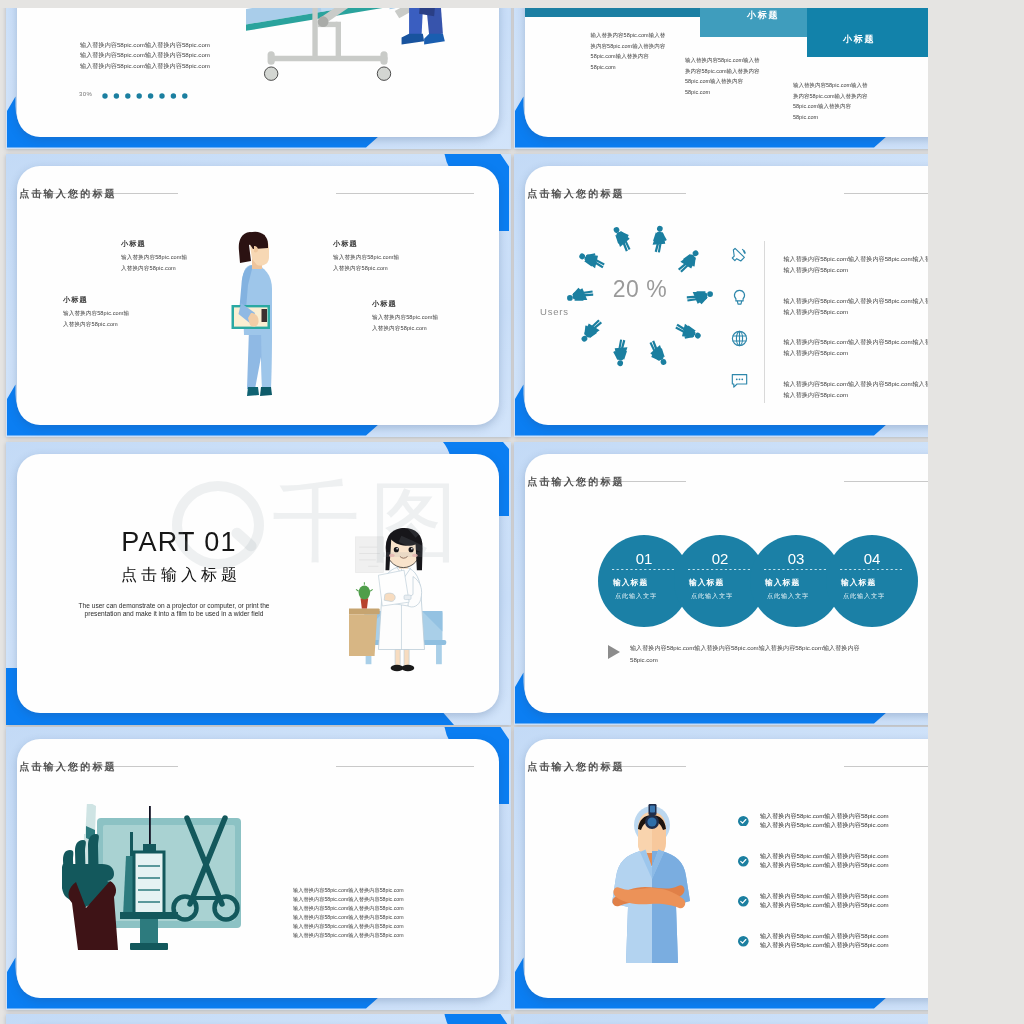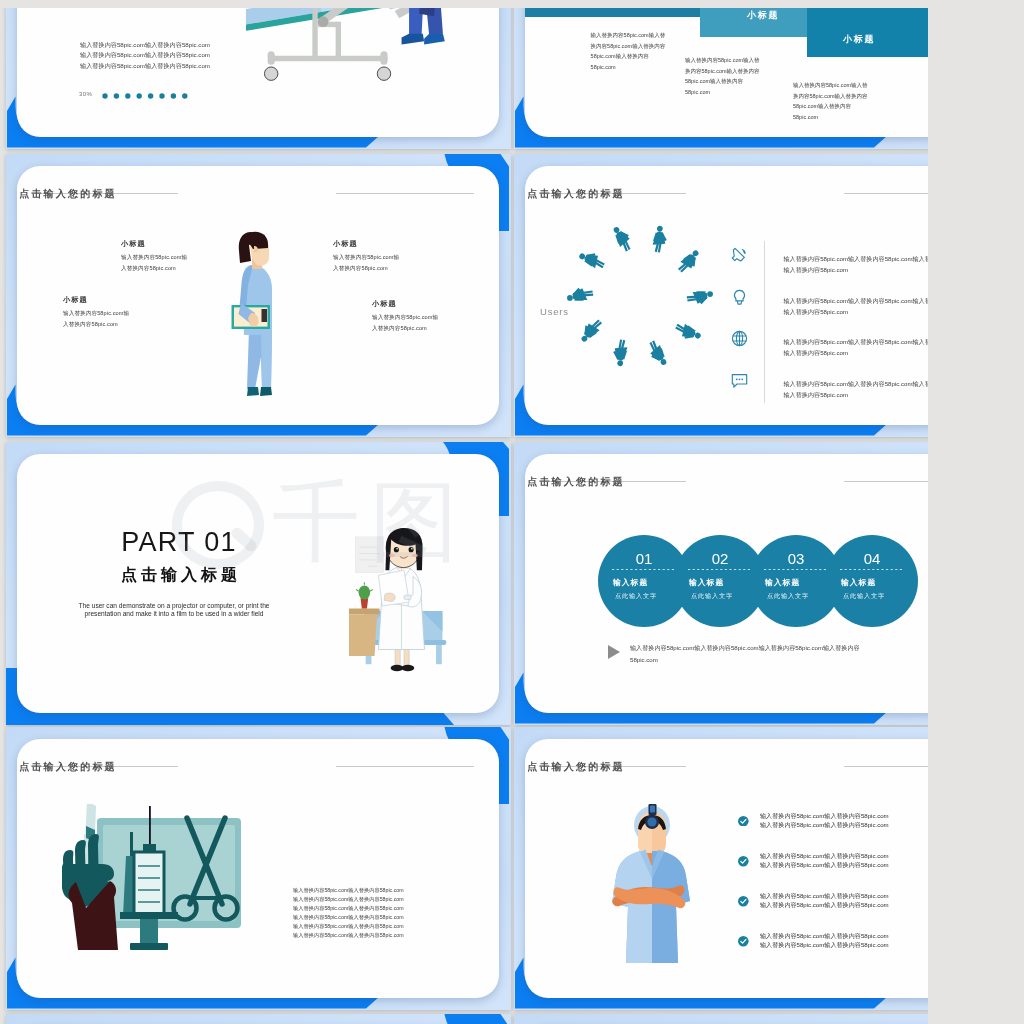--- a/index.html
+++ b/index.html
@@ -60,21 +60,21 @@
   #sl4 .s4-lbl{position:absolute;left:15px;top:140px;width:200px;text-align:left;font-size:9.5px;color:#8d8d8d;letter-spacing:.8px;}
   #sl4 .s4-div{position:absolute;left:238.7px;top:74.7px;width:1px;height:162px;background:#d9d9d9;}
   #sl4 .s4-icons{position:absolute;left:204.6px;top:80px;width:22px;height:180px;}
   #sl4 .s4-ic{height:41.6px;}
   #sl4 .s4-ic svg{width:19px;height:19px;}
   #sl4 .s4-rows{position:absolute;left:258.5px;top:87px;width:215px;font-size:6.12px;color:#3d3d3d;line-height:11.1px;}
   #sl4 .r4{height:41.6px;}
 
   
   #sl5 .s5-part{position:absolute;left:62px;top:73px;width:200px;text-align:center;font-size:27px;color:#161616;letter-spacing:1.3px;font-weight:400;}
-  #sl5 .s5-head{position:absolute;left:62px;top:111px;width:200px;text-align:center;font-size:16px;font-weight:700;color:#111;letter-spacing:4px;text-indent:4px;}
+  #sl5 .s5-head{position:absolute;left:62px;top:111px;width:200px;text-align:center;font-size:16px;font-weight:400;color:#111;letter-spacing:4px;text-indent:4px;}
   #sl5 .s5-desc{position:absolute;left:56px;top:148px;width:202px;text-align:center;font-size:6.6px;color:#2b2b2b;line-height:8.3px;}
   #sl5 .s5-illu{position:absolute;left:332px;top:60px;width:128px;height:175px;}
 
   
   #sl6 .s6-circles{position:absolute;left:72.5px;top:79px;width:330px;height:94px;}
   #sl6 .s6-foot{position:absolute;left:83px;top:188px;width:350px;}
   #sl6 .s6-tri{position:absolute;left:0;top:2.5px;width:12px;height:14px;}
   #sl6 .s6-ftext{position:absolute;left:22px;top:-0.5px;font-size:6.1px;color:#3d3d3d;line-height:12px;width:310px;}
 
   
@@ -349,20 +349,21 @@
                 <circle cx="5.8" cy="5.6" r="5.5"></circle>
                 <path d="M0.6 14.2 L0.6 31.6 L4.4 31.6 L4.4 16.4 Z"></path>
                 <path d="M9.0 13.0 L22.0 25.4 L25.2 22.0 L12.5 10.2 Z"></path>
                 <path d="M7.0 10.8 C3.6 11.4 2.0 14.6 2.0 18.2 L2.0 39.0 L24.6 29.6 L14.6 11.8 Z"></path>
                 <path d="M8.6 30.0 L10.0 50.4 L14.2 50.4 L13.2 29.0 Z"></path>
                 <path d="M13.4 29.4 L16.0 49.6 L20.0 48.8 L17.4 28.2 Z"></path>
               </g>
             </g>
           </svg>
         </div>
+    <div class="s4-val">20 %</div>
     <div class="s4-lbl">Users</div>
     <div class="s4-div"></div>
     <div class="s4-icons">
           <div class="s4-ic">
             <svg viewBox="0 0 18 18" width="18" height="18">
               <g fill="none" stroke="#2e87ab" stroke-width="1.1" stroke-linejoin="round">
                 <path d="M4.0 9.6 L2.2 11.4 L4.6 13.8 L6.4 12.0 L10.2 14.2 L13.6 10.8 L4.8 2.2 L3.2 3.8 Z"></path>
                 <path d="M11.4 3.0 A5.4 5.4 0 0 1 14.6 7.0"></path>
                 <path d="M12.6 5.0 A3.1 3.1 0 0 1 14.0 7.4"></path>
               </g>

